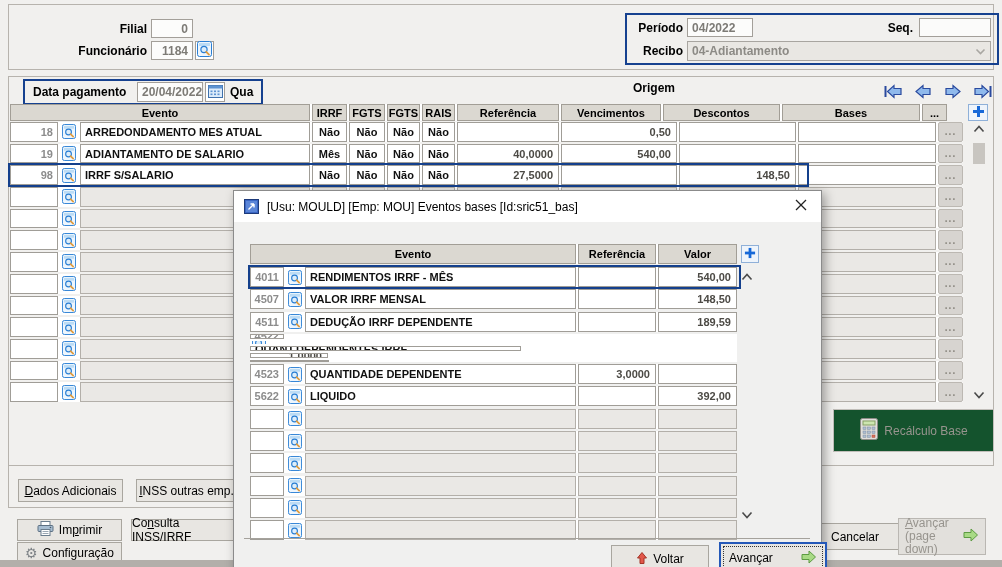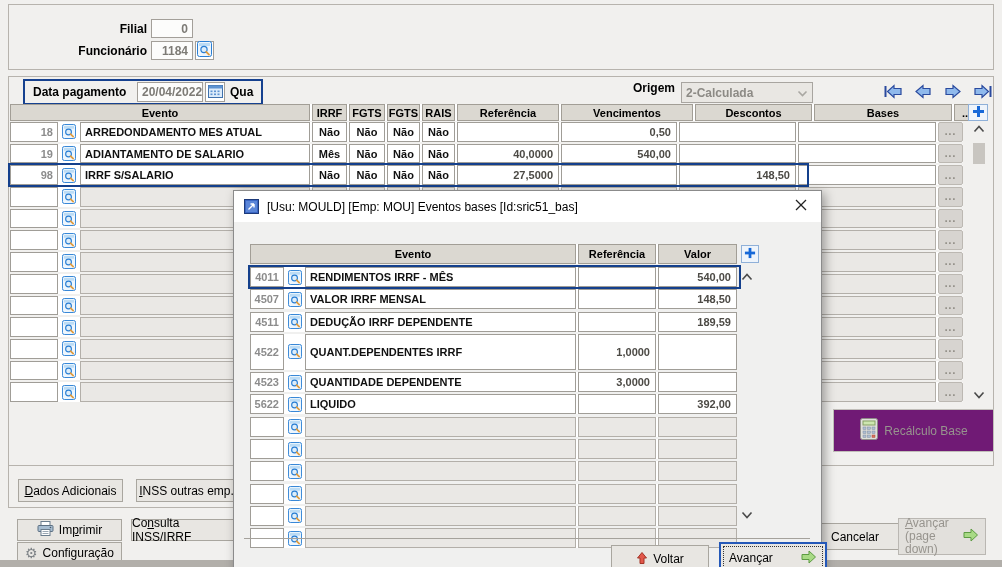--- a/index.html
+++ b/index.html
@@ -60,20 +60,33 @@
     <div class="field graytx rt abs" style="left:142px;top:36px;width:42px;height:19px;">1184</div>
     <div class="iconbtn abs" style="left:186px;top:36px;width:19px;height:19px;">
       <span><svg width="15" height="16" viewBox="0 0 15 16">
             <rect x="0.5" y="0.5" width="14" height="15" rx="2" fill="#eef6fd" stroke="#2a7fd4"></rect>
             <rect x="2" y="2" width="11" height="3" fill="#bcdcf5"></rect>
             <circle cx="7" cy="8.5" r="3.1" fill="#ddeefb" stroke="#2a7fd4" stroke-width="1.2"></circle>
             <line x1="9.2" y1="10.9" x2="12" y2="13.6" stroke="#e09a3a" stroke-width="1.8" stroke-linecap="round"></line>
           </svg></span>
     </div>
 
+    <div class="bluebox abs" style="left:616px;top:8px;width:374px;height:52px;">
+      <div class="lbl r abs" style="left:4px;top:4px;width:52px;height:18px;">Período</div>
+      <div class="field graytx abs" style="left:60px;top:3px;width:66px;height:19px;">04/2022</div>
+      <div class="lbl r abs" style="left:252px;top:4px;width:34px;height:18px;">Seq.</div>
+      <div class="field abs" style="left:292px;top:3px;width:72px;height:19px;background:#fbfbfa;"></div>
+      <div class="lbl r abs" style="left:4px;top:27px;width:52px;height:18px;">Recibo</div>
+      <div class="dropdown abs" style="left:60px;top:26px;width:304px;height:20px;">
+        <span>04-Adiantamento</span>
+        <span><svg width="11" height="7" viewBox="0 0 11 7">
+              <polyline points="1.5,1.5 5.5,5.5 9.5,1.5" fill="none" stroke="#a9a7a2" stroke-width="1.6"></polyline>
+            </svg></span>
+      </div>
+    </div>
   </div>
 
   <div class="panel abs" style="left:8px;top:76px;width:986px;height:390px;">
 
     <div class="bluebox abs" style="left:14px;top:2px;width:240px;height:26px;background:#f1f0ee;">
       <div class="lbl abs" style="left:8px;top:2px;width:104px;height:18px;">Data pagamento</div>
       <div class="field graytx abs" style="left:112px;top:1px;width:66px;height:20px;">20/04/2022</div>
       <div class="iconbtn abs" style="left:180px;top:1px;width:20px;height:20px;">
         <span><svg width="15" height="14" viewBox="0 0 15 14">
               <rect x="0.5" y="1.5" width="14" height="12" fill="#dcebfa" stroke="#3f71ad"></rect>
@@ -85,26 +98,20 @@
                 <rect x="2.5" y="9.5" width="2" height="1.6"></rect>
                 <rect x="6" y="9.5" width="2" height="1.6"></rect>
                 <rect x="9.5" y="9.5" width="2" height="1.6"></rect>
               </g>
             </svg></span>
       </div>
       <div class="lbl abs" style="left:205px;top:2px;width:30px;height:18px;">Qua</div>
     </div>
 
     <div class="lbl r abs" style="left:616px;top:2px;width:50px;height:18px;">Origem</div>
-    <div class="dropdown abs" style="left:672px;top:5px;width:132px;height:21px;">
-      <span>2-Calculada</span>
-      <span><svg width="11" height="7" viewBox="0 0 11 7">
-            <polyline points="1.5,1.5 5.5,5.5 9.5,1.5" fill="none" stroke="#a9a7a2" stroke-width="1.6"></polyline>
-          </svg></span>
-    </div>
 
     <div class="abs" style="left:872px;top:6px;display:flex;gap:6px;">
       <span><svg width="24" height="17" viewBox="0 0 24 17">
             <line x1="4.5" y1="3" x2="4.5" y2="14" stroke="#2a4a9e" stroke-width="2"></line>
             <polygon points="20,5.5 13,5.5 13,2.5 6.5,8.5 13,14.5 13,11.5 20,11.5" fill="#8fb9ec" stroke="#2a4a9e" stroke-width="1.2"></polygon>
           </svg></span>
       <span><svg width="24" height="17" viewBox="0 0 24 17">
             <polygon points="19,5.5 12,5.5 12,2.5 5,8.5 12,14.5 12,11.5 19,11.5" fill="#8fb9ec" stroke="#2a4a9e" stroke-width="1.2"></polygon>
           </svg></span>
       <span><svg width="24" height="17" viewBox="0 0 24 17">
@@ -116,21 +123,21 @@
           </svg></span>
     </div>
 
     <div class="thead abs" style="left:1px;top:27px;height:17px;">
       <div class="hcell" style="width:300px;">Evento</div>
       <div class="hcell" style="width:35px;">IRRF</div>
       <div class="hcell" style="width:36px;">FGTS</div>
       <div class="hcell" style="width:33px;">FGTS</div>
       <div class="hcell" style="width:33px;">RAIS</div>
       <div class="hcell" style="width:102px;">Referência</div>
-      <div class="hcell" style="width:132px;">Vencimentos</div>
+      <div class="hcell" style="width:100px;">Vencimentos</div>
       <div class="hcell" style="width:117px;">Descontos</div>
       <div class="hcell" style="width:138px;">Bases</div>
       <div class="hcell" style="width:25px;">...</div>
     </div>
     <div class="abs" style="left:959px;top:27px;width:20px;height:17px;background:#eef4fb;border:1px solid #8fb0d8;display:flex;align-items:center;justify-content:center;">
       <span><svg width="13" height="13" viewBox="0 0 13 13">
             <rect x="5" y="1" width="3" height="11" fill="#1668d8"></rect>
             <rect x="1" y="5" width="11" height="3" fill="#1668d8"></rect>
           </svg></span>
     </div>
@@ -418,21 +425,21 @@
           </svg>
         </div>
       <div class="abs" style="left:2px;top:21px;width:12px;height:21px;background:#c8c5c0;"></div>
       <div class="scrollchev abs" style="left:0;top:266px;width:16px;height:14px;">
           <svg width="12" height="8" viewBox="0 0 12 8">
             <polyline points="1.5,1.5 6,6.5 10.5,1.5" fill="none" stroke="#4a4a4a" stroke-width="1.6"></polyline>
           </svg>
         </div>
     </div>
 
-    <div class="btn disabled abs" style="left:824px;top:332px;width:161px;height:43px;background:#701a75;border-color:#c1beb9;">
+    <div class="btn disabled abs" style="left:824px;top:332px;width:161px;height:43px;background:#14532d;border-color:#c1beb9;">
       <span><svg width="20" height="24" viewBox="0 0 20 24">
             <rect x="1.5" y="1.5" width="17" height="21" rx="2" fill="#e0dfdb" stroke="#8f8d88"></rect>
             <rect x="4" y="4" width="12" height="4" fill="#cde6b0" stroke="#85a064"></rect>
             <g fill="#aebdd1" stroke="#7d8da1" stroke-width="0.5">
               <rect x="4" y="10" width="3" height="2.4"></rect>
               <rect x="8.5" y="10" width="3" height="2.4"></rect>
               <rect x="13" y="10" width="3" height="2.4"></rect>
               <rect x="4" y="14" width="3" height="2.4"></rect>
               <rect x="8.5" y="14" width="3" height="2.4"></rect>
               <rect x="13" y="14" width="3" height="2.4"></rect>
@@ -553,21 +560,21 @@
               <rect x="0.5" y="0.5" width="14" height="15" rx="2" fill="#eef6fd" stroke="#2a7fd4"></rect>
               <rect x="2" y="2" width="11" height="3" fill="#bcdcf5"></rect>
               <circle cx="7" cy="8.5" r="3.1" fill="#ddeefb" stroke="#2a7fd4" stroke-width="1.2"></circle>
               <line x1="9.2" y1="10.9" x2="12" y2="13.6" stroke="#e09a3a" stroke-width="1.8" stroke-linecap="round"></line>
             </svg>
           </div>
           <div class="cell c-text" style="width: 271px;">DEDUÇÃO IRRF DEPENDENTE</div>
           <div class="cell c-amt" style="width: 78px;"></div>
           <div class="cell c-amt" style="width: 79px;">189,59</div>
         </div>
-        <div class="trow" style="height: 36px;">
+        <div class="trow" style="height: 28px; flex-direction: column;">
           <div class="cell c-num" style="width: 34px;">4522</div>
           <div class="cell c-icon" style="width: 17px;">
             <svg width="14" height="15" viewBox="0 0 15 16">
               <rect x="0.5" y="0.5" width="14" height="15" rx="2" fill="#eef6fd" stroke="#2a7fd4"></rect>
               <rect x="2" y="2" width="11" height="3" fill="#bcdcf5"></rect>
               <circle cx="7" cy="8.5" r="3.1" fill="#ddeefb" stroke="#2a7fd4" stroke-width="1.2"></circle>
               <line x1="9.2" y1="10.9" x2="12" y2="13.6" stroke="#e09a3a" stroke-width="1.8" stroke-linecap="round"></line>
             </svg>
           </div>
           <div class="cell c-text" style="width: 271px;">QUANT.DEPENDENTES IRRF</div>

